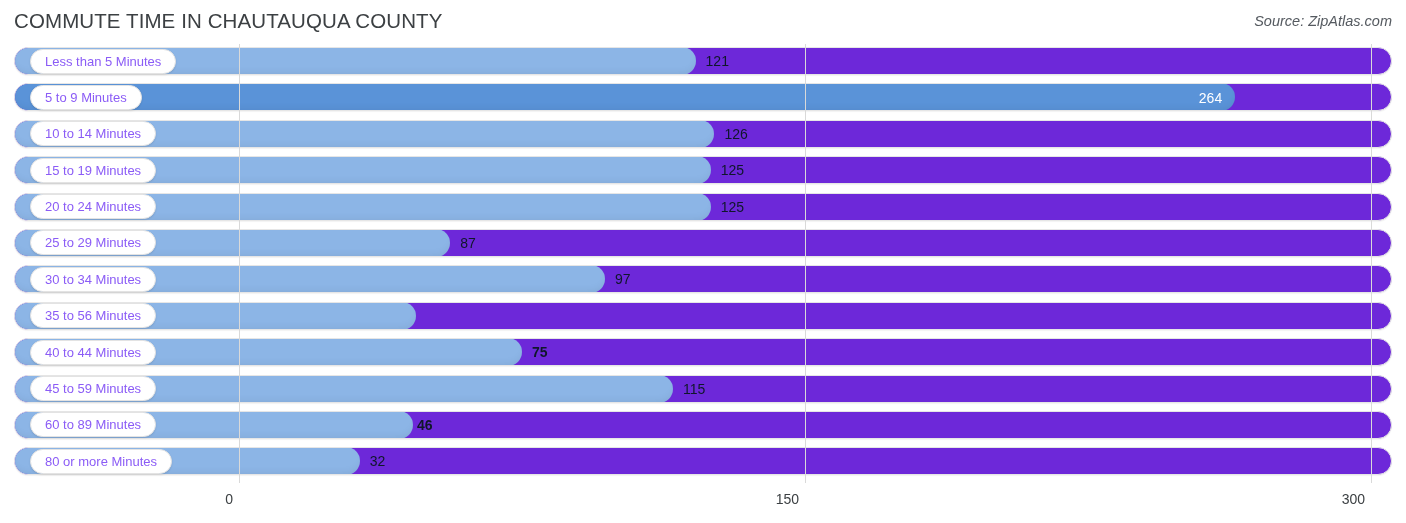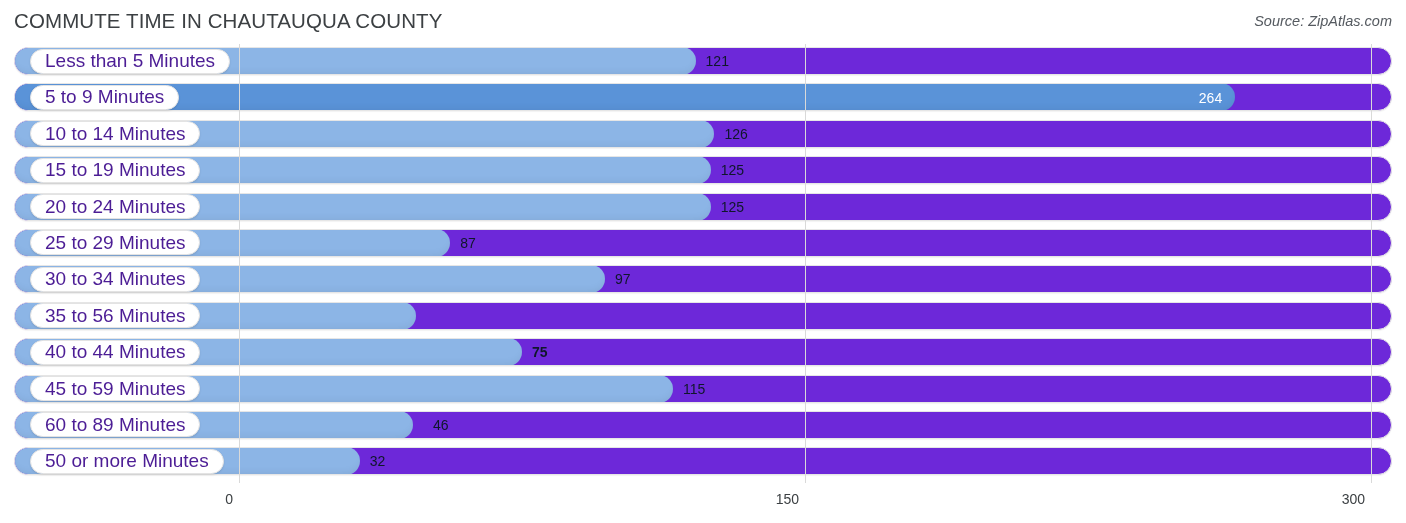--- a/index.html
+++ b/index.html
@@ -118,22 +118,22 @@
     position: absolute;
     left: 30px;
     top: 4.5px;
     height: 25px;
     background: #ffffff;
     border: 1px solid #e3e3e3;
     border-radius: 13px;
     padding: 0 14px;
     display: flex;
     align-items: center;
-    font-size: 19px;
-    color: #4c1d95;
+    font-size: 13px;
+    color: #8b5cf6;
     white-space: nowrap;
     box-shadow: 0 1px 2px rgba(0,0,0,0.10);
     z-index: 2;
   }
 
   
   .axis {
     position: absolute;
     left: 0; bottom: 0;
     width: 1406px;
@@ -230,29 +230,29 @@
         <div class="track">
           <div class="bar" style="width: 658.933px;"></div>
         </div>
         <div class="value" style="left: 682.933px;">115</div>
         <div class="label-pill">45 to 59 Minutes</div>
       </div>
       <div class="row">
         <div class="track">
           <div class="bar" style="width: 398.573px;"></div>
         </div>
-        <div class="value" style="left: 433px;">46</div>
+        <div class="value" style="left: 417px; font-weight: bold;">46</div>
         <div class="label-pill">60 to 89 Minutes</div>
       </div>
       <div class="row">
         <div class="track">
           <div class="bar" style="width: 345.747px;"></div>
         </div>
         <div class="value" style="left: 369.747px;">32</div>
-        <div class="label-pill">50 or more Minutes</div>
+        <div class="label-pill">80 or more Minutes</div>
       </div>
     </div>
 </div>
 
 <div class="axis">
     <div class="tick-label" style="left: 233px;">0</div>
     <div class="tick-label" style="left: 799px;">150</div>
     <div class="tick-label" style="left: 1365px;">300</div>
   </div>
 

